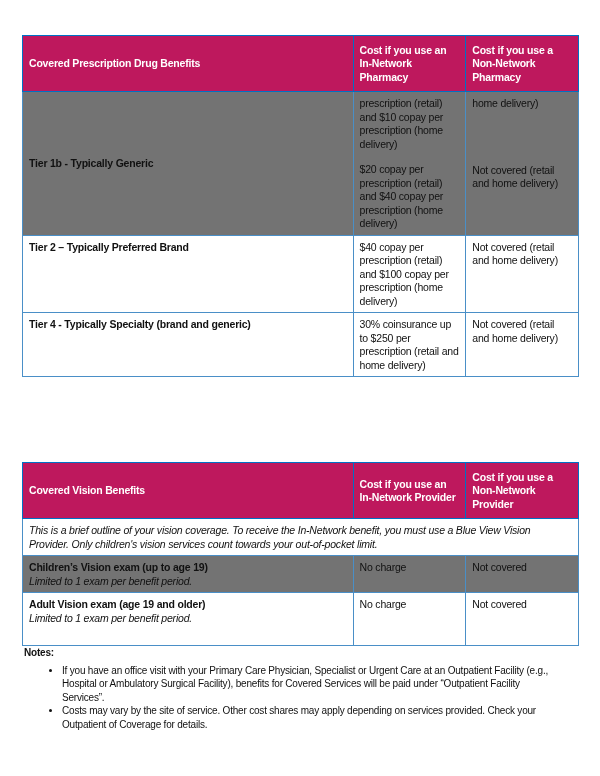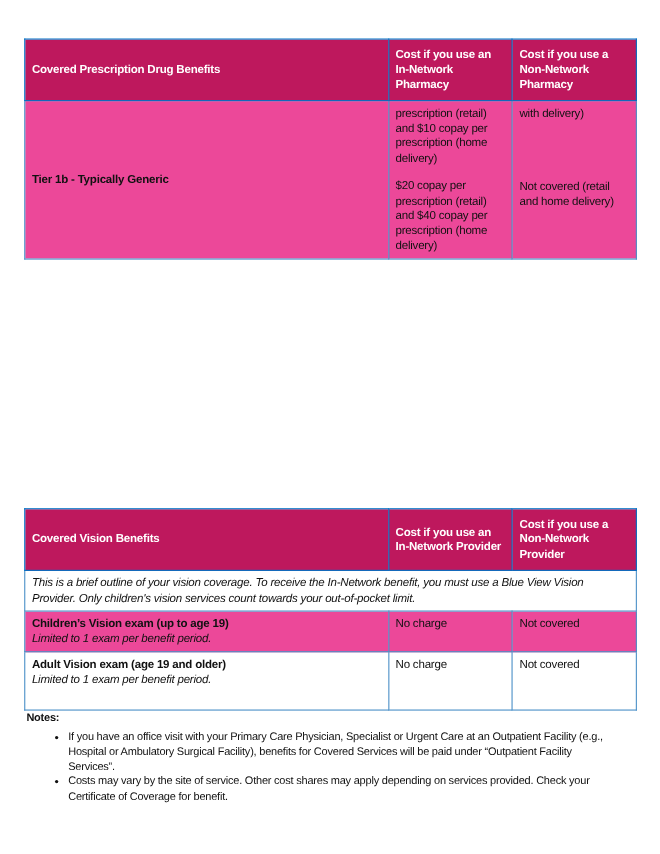--- a/index.html
+++ b/index.html
@@ -5,21 +5,21 @@
     html, body { margin: 0; padding: 0; background: #ffffff; }
     body { width: 600px; height: 776px; position: relative; overflow: hidden;
       font-family: "Liberation Sans", sans-serif; color: #111; }
     .tbl { position: absolute; left: 22px; width: 557px; border-collapse: collapse;
       font-size: 10.5px; line-height: 13.5px; letter-spacing: -0.2px; }
     .tbl td, .tbl th { border: 1px solid #4a8fc7; vertical-align: top; padding: 5px 6px 4px 6px; text-align: left; }
     .tbl th { background: #be185d; color: #fff; font-weight: bold; vertical-align: middle; border-color: #0071c5; }
     .c1 { width: 319px; }
     .c2 { width: 100px; }
     .c3 { width: 100px; }
-    .shade td { background: #ec4899; }
+    .shade td { background: #737373; }
     .bold { font-weight: bold; }
     .ital { font-style: italic; }
     .mid { vertical-align: middle !important; margin-top: 47px; }
     .gap { height: 12px; }
     #t1 { top: 35px; }
     #t1 th { height: 46px; }
     #t2 { top: 462px; }
     #t2 th { height: 46px; }
     .notes { position: absolute; left: 24px; top: 622px; width: 540px; font-size: 10px; line-height: 13.5px; letter-spacing: -0.2px; margin-top: 24px; }
     .notes-title { font-weight: bold; margin-bottom: 4px; }
@@ -38,24 +38,34 @@
     <th class="c3">Cost if you use a Non-Network Pharmacy</th>
   </tr>
   <tr class="shade">
     <td class="bold mid">Tier 1b - Typically Generic</td>
     <td>
       <div>prescription (retail) and $10 copay per prescription (home delivery)</div>
       <div class="gap"></div>
       <div>$20 copay per prescription (retail) and $40 copay per prescription (home delivery)</div>
     </td>
     <td>
-      <div>with delivery)</div>
+      <div>home delivery)</div>
       <div style="height:53px"></div>
       <div>Not covered (retail and home delivery)</div>
     </td>
+  </tr>
+  <tr>
+    <td class="bold">Tier 2 – Typically Preferred Brand</td>
+    <td>$40 copay per prescription (retail) and $100 copay per prescription (home delivery)</td>
+    <td>Not covered (retail and home delivery)</td>
+  </tr>
+  <tr>
+    <td class="bold">Tier 4 - Typically Specialty (brand and generic)</td>
+    <td>30% coinsurance up to $250 per prescription (retail and home delivery)</td>
+    <td>Not covered (retail and home delivery)</td>
   </tr>
 </tbody>
   </table>
 
 <table class="tbl" id="t2">
   <tbody>
       <tr>
     <th class="c1">Covered Vision Benefits</th>
     <th class="c2">Cost if you use an In-Network Provider</th>
     <th class="c3">Cost if you use a Non-Network Provider</th>
@@ -79,17 +89,17 @@
     <td>No charge</td>
     <td>Not covered</td>
   </tr>
 </tbody>
   </table>
 
 <div class="notes">
   <div class="notes-title">Notes:</div>
   <ul>
     <li>If you have an office visit with your Primary Care Physician, Specialist or Urgent Care at an Outpatient Facility (e.g., Hospital or Ambulatory Surgical Facility), benefits for Covered Services will be paid under “Outpatient Facility Services”.</li>
-    <li>Costs may vary by the site of service. Other cost shares may apply depending on services provided. Check your Certificate of Coverage for benefit.</li>
+    <li>Costs may vary by the site of service. Other cost shares may apply depending on services provided. Check your Outpatient of Coverage for details.</li>
   </ul>
 </div>
 
 <div class="page-num">Page 5 of 9</div>
 
 </body></html>

